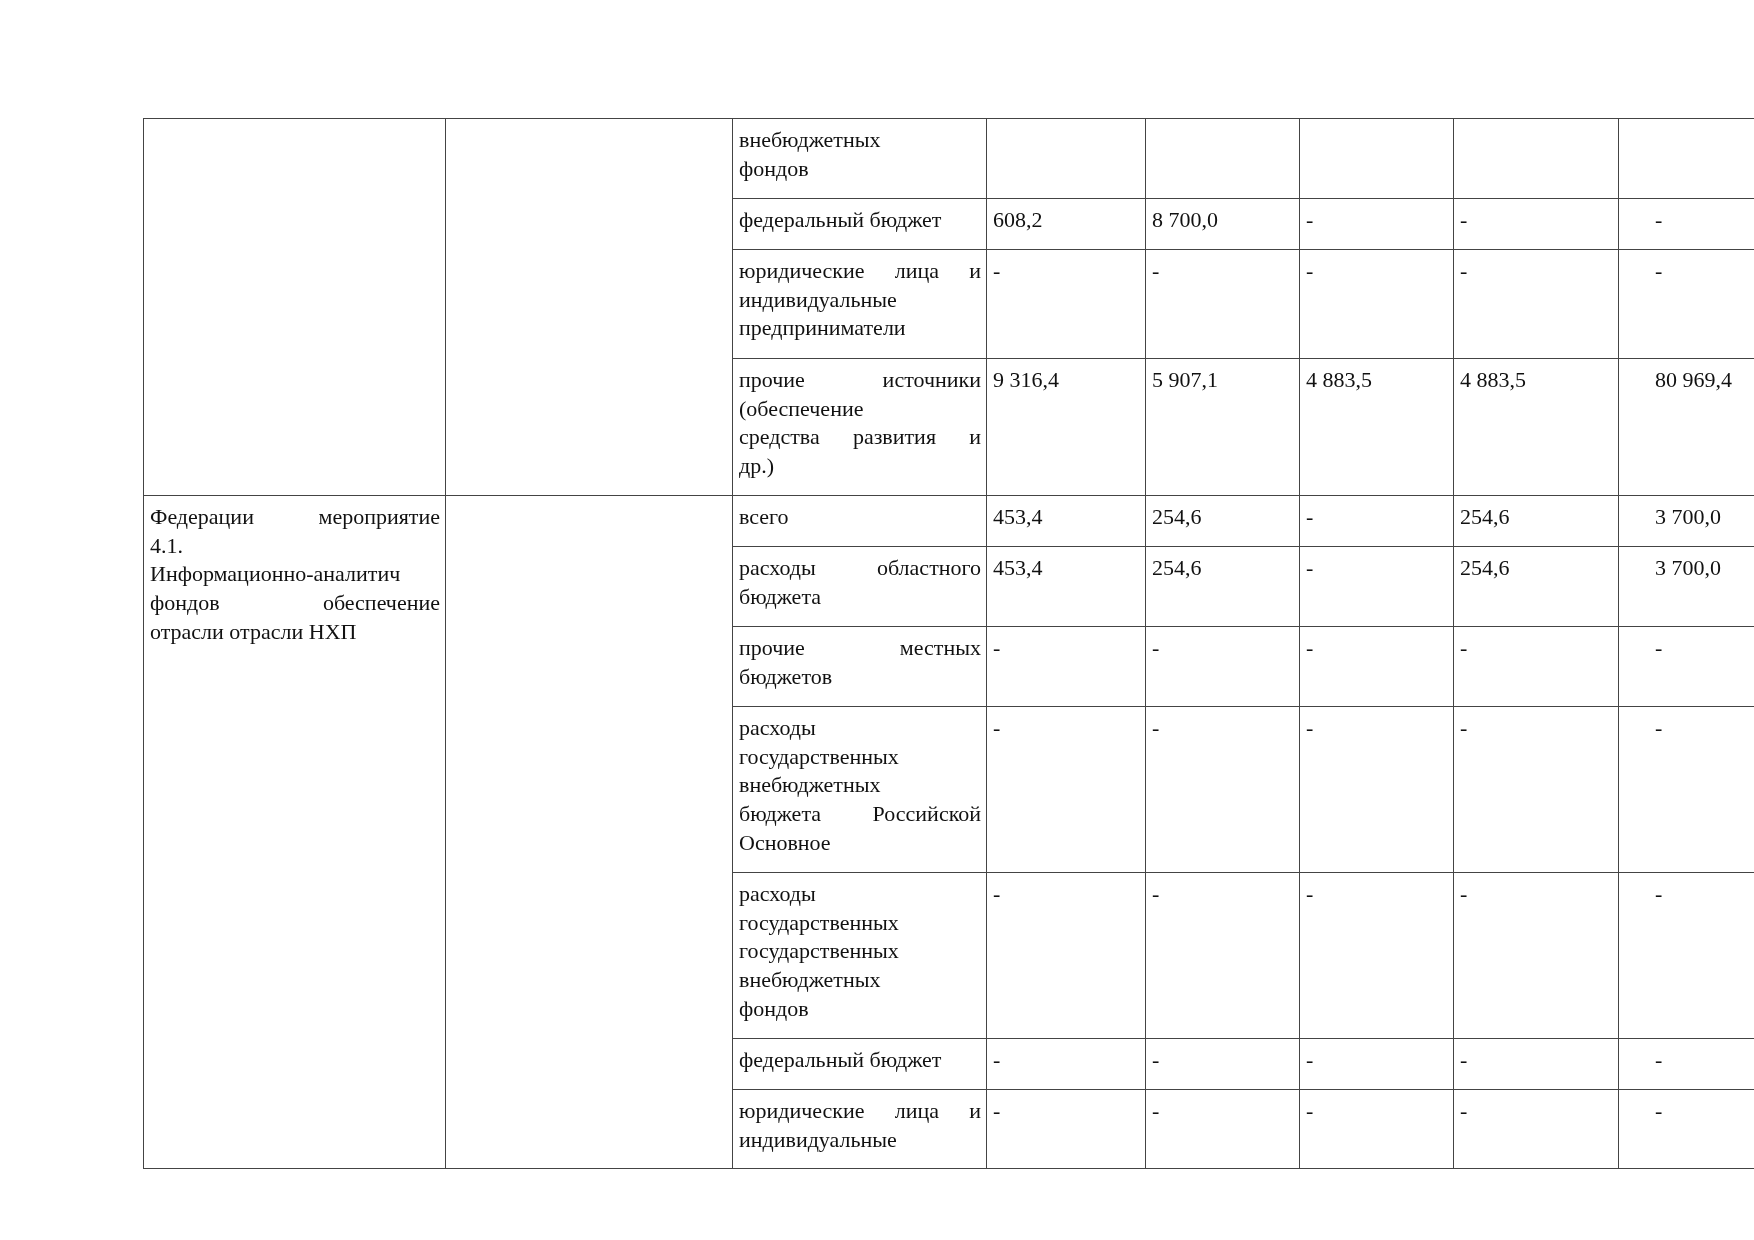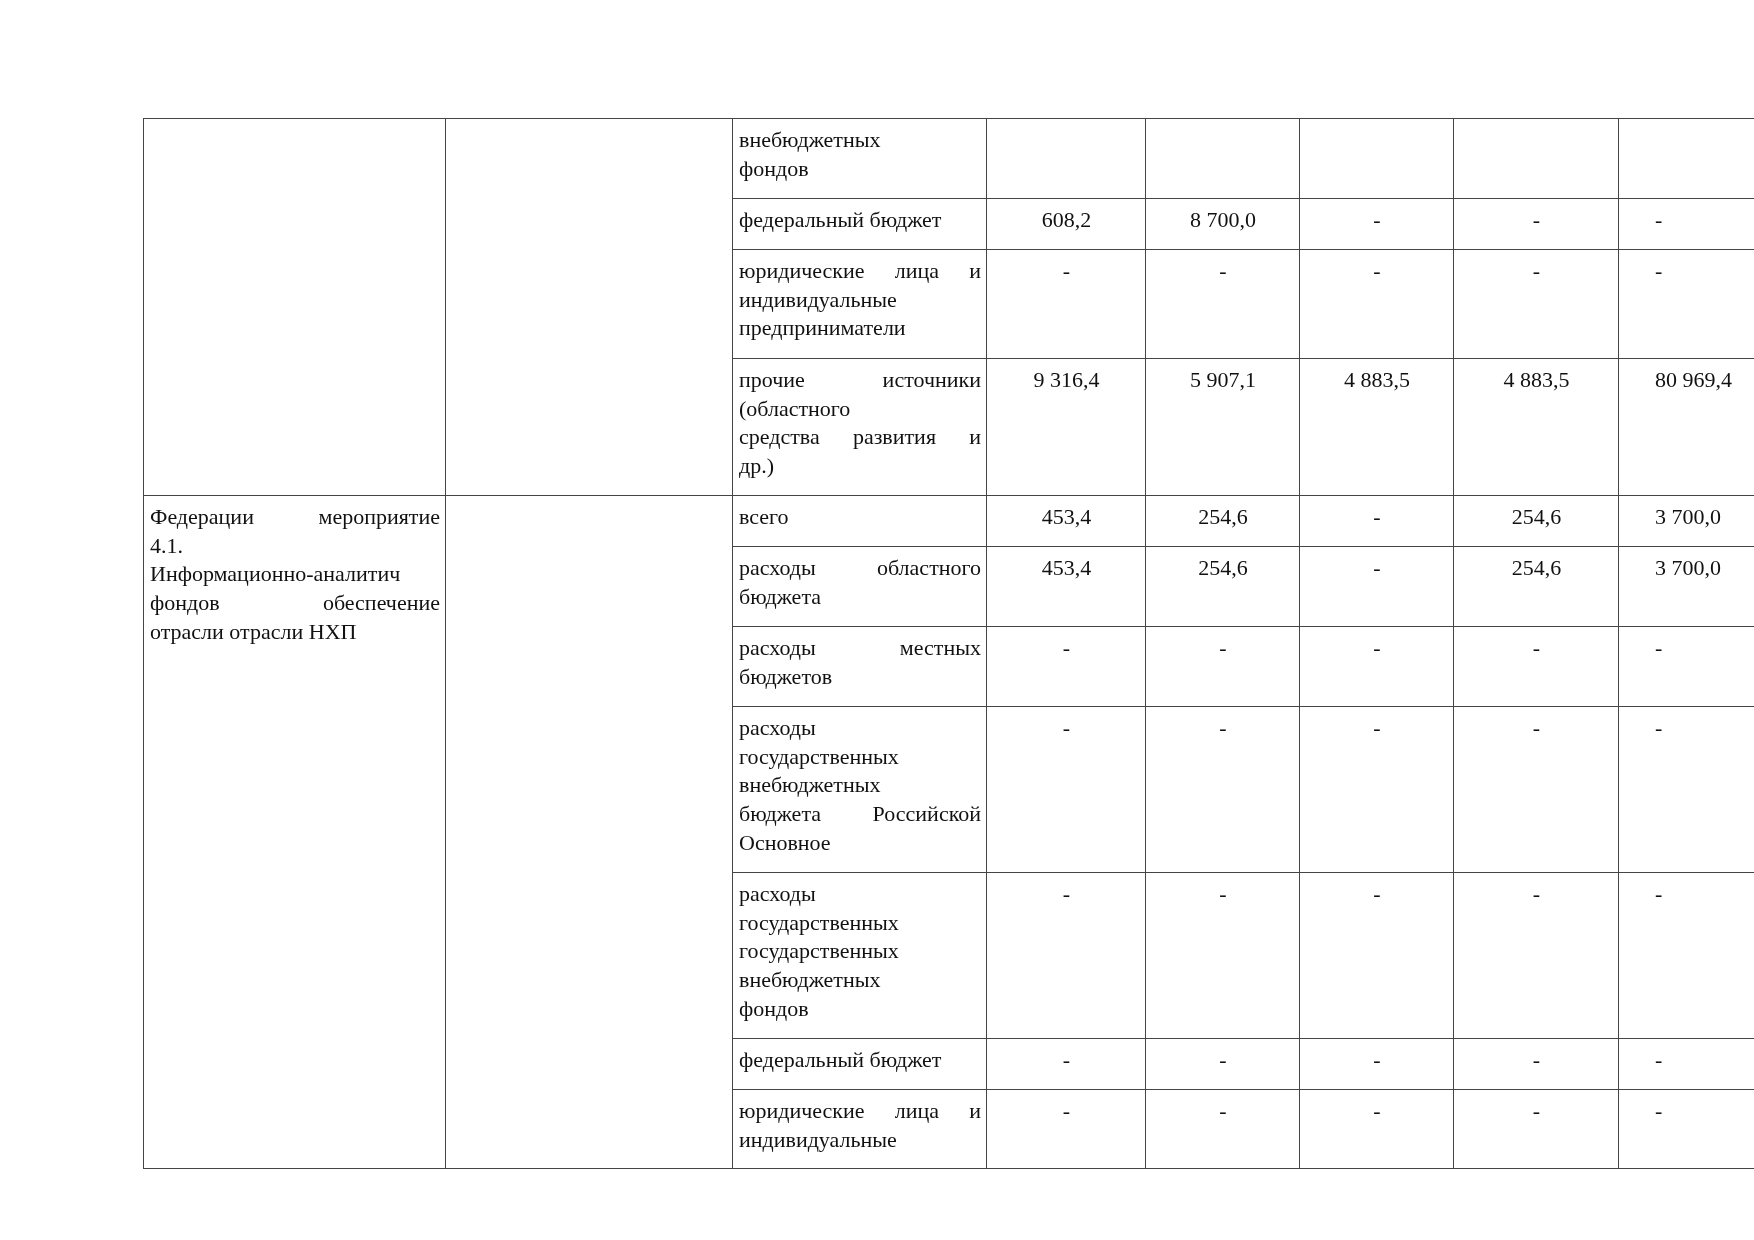--- a/index.html
+++ b/index.html
@@ -4,21 +4,21 @@
 <style>
   html, body { margin: 0; padding: 0; background: #ffffff; }
   body { width: 1754px; height: 1240px; position: relative; overflow: hidden;
          font-family: "Liberation Serif", "DejaVu Serif", serif; color: #111; }
   .page { position: absolute; left: 0; top: 0; width: 1754px; height: 1240px; }
   table.budget { position: absolute; left: 143px; top: 118px;
     border-collapse: collapse; table-layout: fixed; width: 1700px; }
   table.budget td { border: 1.5px solid #444; vertical-align: top;
     font-size: 22px; line-height: 28.7px; padding: 7px 5px 0 6px; box-sizing: border-box; }
   td.txt { text-align: justify; text-align-last: auto; margin-left: 22px; }
-  td.num { text-align: center; padding-left: 2px; padding-right: 2px; }
+  td.num { padding-left: 2px; padding-right: 2px; }
   td.num.last { text-align: left; padding-left: 36px; }
   td.edge { border-right: none; }
   .jl { display: block; text-align: justify; text-align-last: justify; }
   .ll { display: block; text-align: left; }
 </style>
 </head>
 <body>
 
 <div class="page">
 <table class="budget">
@@ -64,21 +64,21 @@
           </td>
           <td class="num">-</td>
           <td class="num">-</td>
           <td class="num">-</td>
           <td class="num">-</td>
           <td class="num last edge">-</td>
         </tr>
         <tr style="height: 137px;">
           <td class="txt">
             <span class="jl">прочие источники</span>
-            <span class="ll">(областного</span>
+            <span class="ll">(обеспечение</span>
             <span class="jl">средства развития и</span>
             <span class="ll">др.)</span>
           </td>
           <td class="num">9 316,4</td>
           <td class="num">5 907,1</td>
           <td class="num">4 883,5</td>
           <td class="num">4 883,5</td>
           <td class="num last edge">80 969,4</td>
         </tr>
         <tr style="height: 51px;">
@@ -105,21 +105,21 @@
             <span class="ll">бюджета</span>
           </td>
           <td class="num">453,4</td>
           <td class="num">254,6</td>
           <td class="num">-</td>
           <td class="num">254,6</td>
           <td class="num last edge">3 700,0</td>
         </tr>
         <tr style="height: 80px;">
           <td class="txt">
-            <span class="jl">расходы местных</span>
+            <span class="jl">прочие местных</span>
             <span class="ll">бюджетов</span>
           </td>
           <td class="num">-</td>
           <td class="num">-</td>
           <td class="num">-</td>
           <td class="num">-</td>
           <td class="num last edge">-</td>
         </tr>
         <tr style="height: 166px;">
           <td class="txt">

